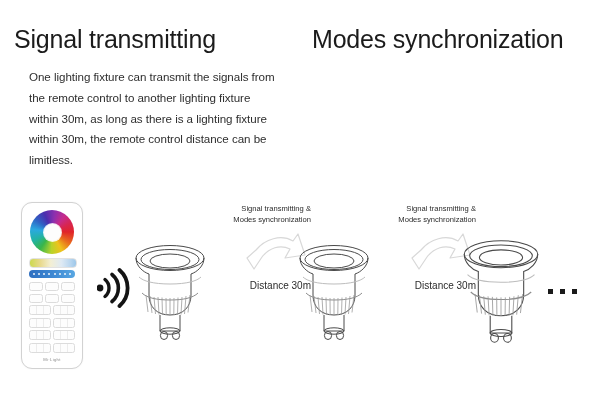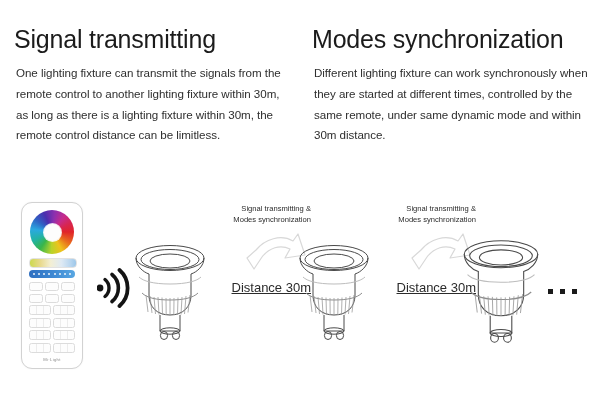--- a/index.html
+++ b/index.html
@@ -12,21 +12,21 @@
 
   
   .col{position:absolute;top:26px;}
   .col-left{left:14px;width:282px;}
   .col-right{left:312px;width:288px;}
   .heading{
     font-size:25px;font-weight:400;color:#1b1b1b;
     letter-spacing:-0.2px;line-height:1.05;margin:0 0 11px 0;white-space:nowrap;
   }
   .para{
-    font-size:11.6px;color:#2e2e2e;line-height:1.78;margin:2px;
+    font-size:11.6px;color:#2e2e2e;line-height:1.78;margin:15px;
     letter-spacing:-0.05px;
   }
 
   
   .remote{
     position:absolute;left:21px;top:202px;width:60px;height:165px;
     border:1px solid #d2d2d2;border-radius:11px;background:#fff;
     box-shadow:0 0 2px rgba(0,0,0,.05);
   }
   .wheel{
@@ -83,39 +83,38 @@
   
   .bulb{position:absolute;}
   .bulb svg{display:block;}
 
   
   .agroup{position:absolute;text-align:right;}
   .agroup .alabel{
     font-size:7.6px;color:#2b2b2b;line-height:1.45;white-space:nowrap;
   }
   .agroup .arrow{margin:6px auto 3px auto;}
-  .agroup .dist{font-size:13px;color:#2b2b2b;text-decoration:underline;}
+  .agroup .dist{font-size:10px;color:#2b2b2b;}
 
   
   .ellipsis{position:absolute;left:548px;top:289px;display:flex;gap:7px;}
   .ellipsis i{display:block;width:5px;height:5px;background:#1a1a1a;}
 </style>
 </head>
 <body>
 
 <div class="stage">
 
   <div class="col col-left">
     <h1 class="heading">Signal transmitting</h1>
     <p class="para">One lighting fixture can transmit the signals from the remote control to another lighting fixture within 30m, as long as there is a lighting fixture within 30m, the remote control distance can be limitless.</p>
   </div>
 
   <div class="col col-right">
     <h1 class="heading">Modes synchronization</h1>
-    <p class="para">Different lighting fixture can work synchronously when they are started at different times, controlled by the same remote, under same dynamic mode and within 30m distance.</p>
   </div>
 
   <div class="remote">
     <div class="wheel">
       <div class="wheel-dot"></div>
     </div>
     <div class="cct-bar"></div>
     <div class="mode-bar">
       <i></i>
         <i></i>

